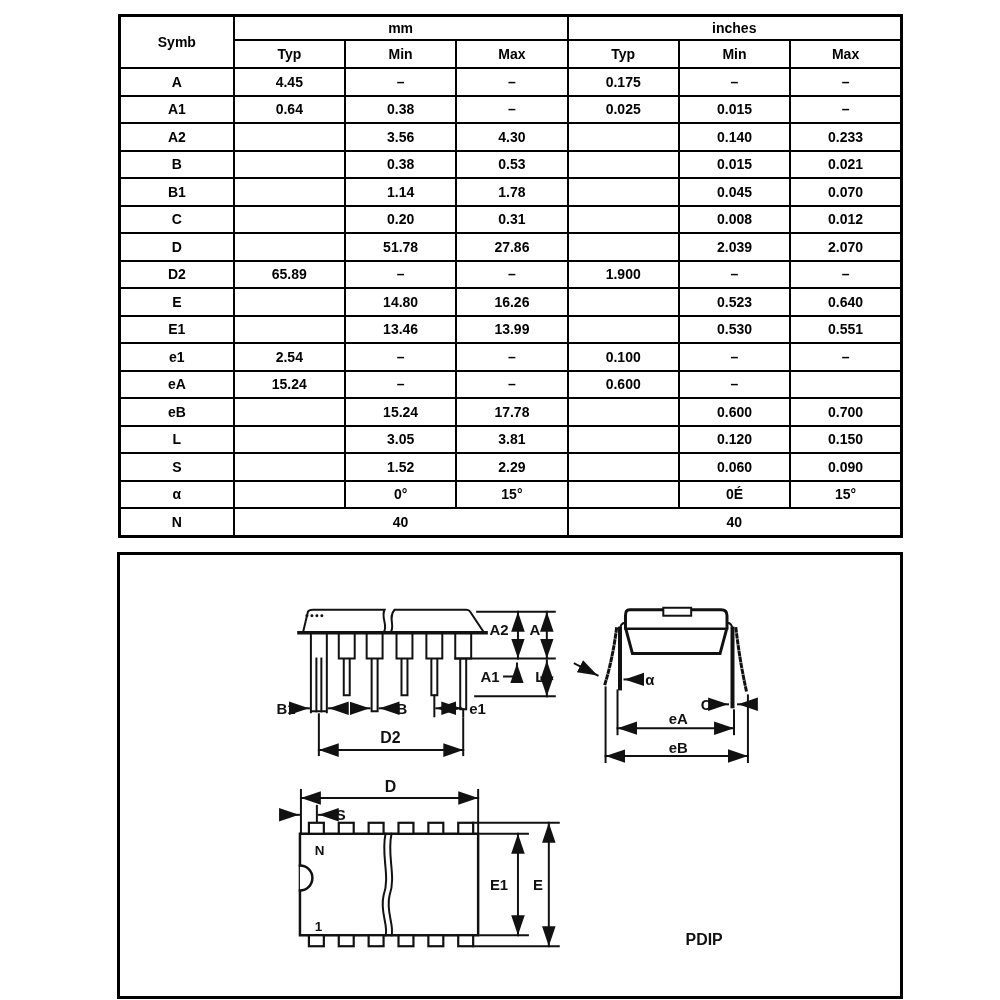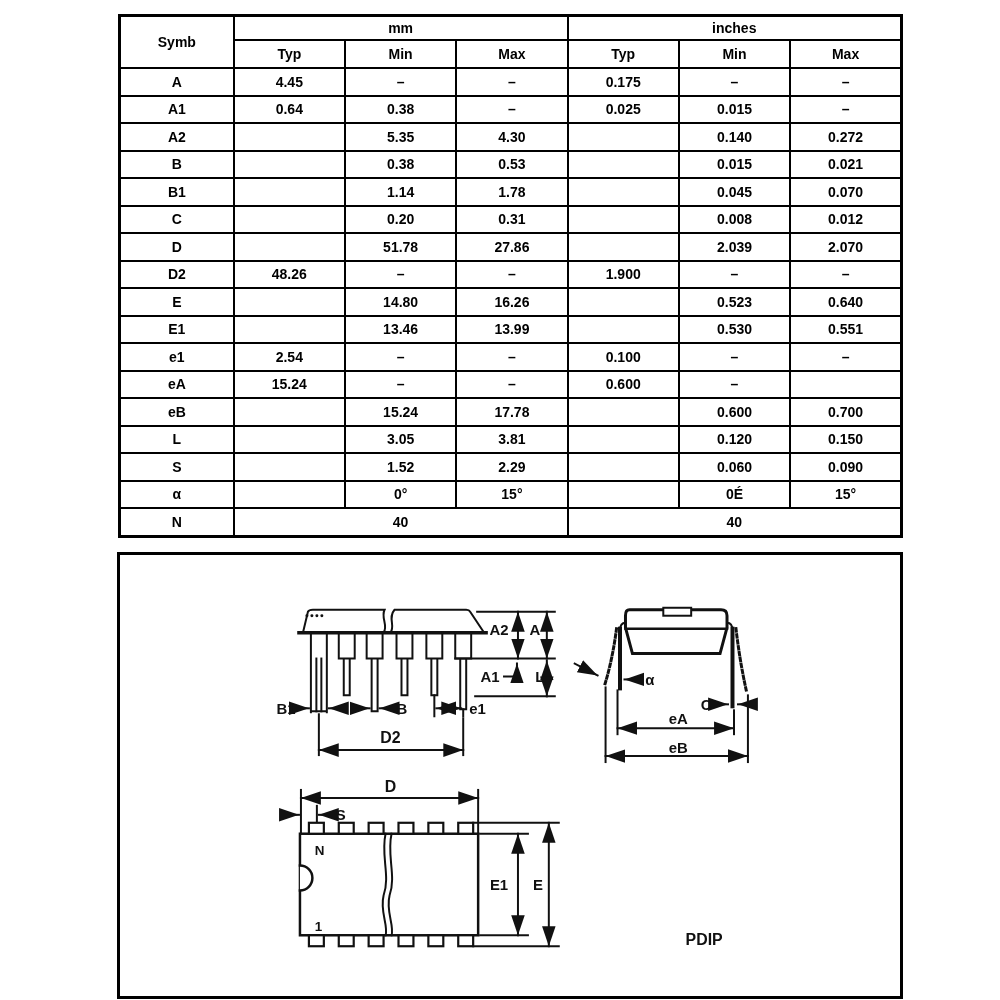--- a/index.html
+++ b/index.html
@@ -69,25 +69,25 @@
           <td>0.64</td>
           <td>0.38</td>
           <td>–</td>
           <td>0.025</td>
           <td>0.015</td>
           <td>–</td>
         </tr>
         <tr>
           <th>A2</th>
           <td></td>
-          <td>5.35</td>
+          <td>3.56</td>
           <td>4.30</td>
           <td></td>
           <td>0.140</td>
-          <td>0.272</td>
+          <td>0.233</td>
         </tr>
         <tr>
           <th>B</th>
           <td></td>
           <td>0.38</td>
           <td>0.53</td>
           <td></td>
           <td>0.015</td>
           <td>0.021</td>
         </tr>
@@ -113,21 +113,21 @@
           <th>D</th>
           <td></td>
           <td>51.78</td>
           <td>27.86</td>
           <td></td>
           <td>2.039</td>
           <td>2.070</td>
         </tr>
         <tr>
           <th>D2</th>
-          <td>48.26</td>
+          <td>65.89</td>
           <td>–</td>
           <td>–</td>
           <td>1.900</td>
           <td>–</td>
           <td>–</td>
         </tr>
         <tr>
           <th>E</th>
           <td></td>
           <td>14.80</td>

